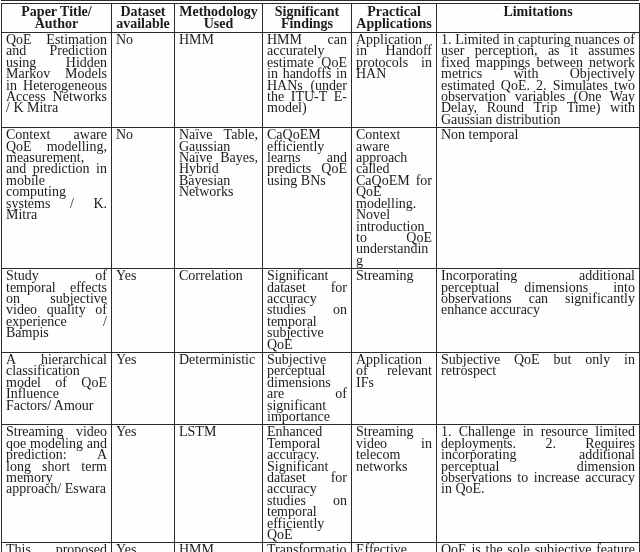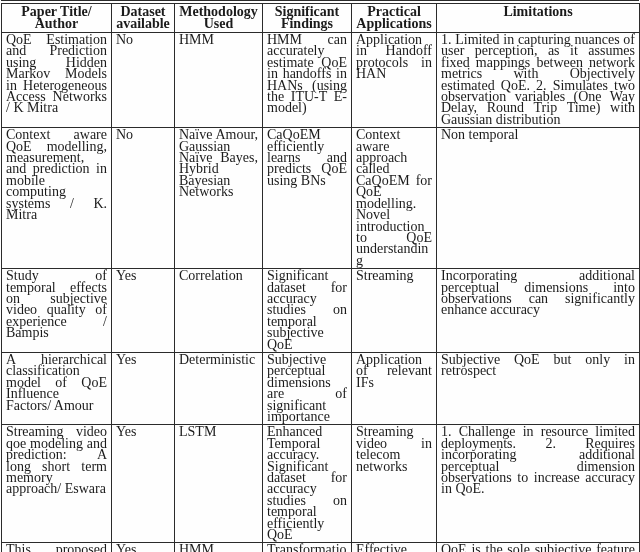--- a/index.html
+++ b/index.html
@@ -91,28 +91,28 @@
           <th>Significant Findings</th>
           <th>Practical Applications</th>
           <th>Limitations</th>
         </tr>
       </thead>
       <tbody>
         <tr class="r1">
           <td>QoE Estimation and Prediction using Hidden Markov Models in Heterogeneous Access Networks / K Mitra</td>
           <td>No</td>
           <td>HMM</td>
-          <td>HMM can accurately estimate QoE in handoffs in HANs (using the ITU-T E-model)</td>
+          <td>HMM can accurately estimate QoE in handoffs in HANs (under the ITU-T E-model)</td>
           <td>Application in Handoff protocols in HAN</td>
           <td>1. Limited in capturing nuances of user perception, as it assumes fixed mappings between network metrics with Objectively estimated QoE. 2. Simulates two observation variables (One Way Delay, Round Trip Time) with Gaussian distribution</td>
         </tr>
         <tr class="r2">
           <td>Context aware QoE modelling, measurement, and prediction in mobile computing systems / K. Mitra</td>
           <td>No</td>
-          <td>Naïve Amour, Gaussian Naïve Bayes, Hybrid Bayesian Networks</td>
+          <td>Naïve Table, Gaussian Naïve Bayes, Hybrid Bayesian Networks</td>
           <td>CaQoEM efficiently learns and predicts QoE using BNs</td>
           <td>Context aware approach called CaQoEM for QoE modelling. Novel introduction to QoE understanding</td>
           <td>Non temporal</td>
         </tr>
         <tr class="r3">
           <td>Study of temporal effects on subjective video quality of experience / Bampis</td>
           <td>Yes</td>
           <td>Correlation</td>
           <td>Significant dataset for accuracy studies on temporal subjective QoE</td>
           <td>Streaming</td>

